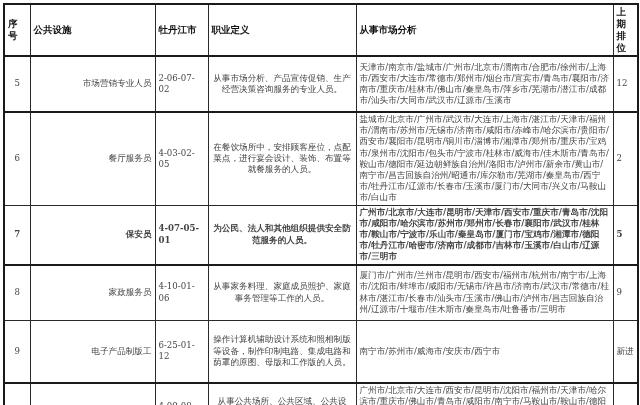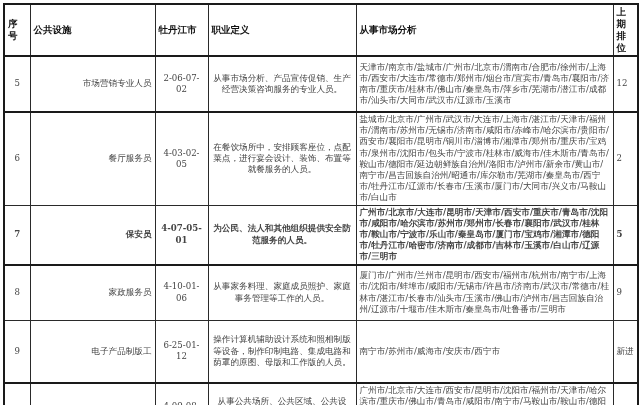--- a/index.html
+++ b/index.html
@@ -18,21 +18,21 @@
   }
   table.jobs th {
     font-family: "DejaVu Sans", "Liberation Sans", sans-serif;
     font-weight: bold; font-size: 9.5px; color: #111;
     text-align: left; height: 26px; line-height: 12px;
     border-bottom: 2px solid #1a1a1a;
   }
   table.jobs td { font-size: 8.6px; line-height: 11.2px; color: #444; }
   td.c-no { text-align: center; }
   td.c-name { text-align: right; }
-  td.c-code { text-align: center; font-size: 8.4px; margin-left: 36px; }
+  td.c-code { font-size: 8.4px; margin-left: 36px; }
   td.c-def { text-align: center; border-left: 2px solid #1a1a1a; }
   td.c-city { text-align: left; border-left: 2px solid #1a1a1a; word-break: break-all; font-size: 8.5px; line-height: 11px; }
   td.c-rank { text-align: left; }
   tr.r5 td { height: 52px; }
   tr.r6 td { height: 87px; }
   tr.r7 td { height: 45px; font-weight: bold; }
   tr.r8 td { height: 52px; }
   tr.r9 td { height: 59px; }
   tr.r10 td { height: 53px; }
   tr.r6 td, tr.r8 td, tr.r10 td { border-top: 2px solid #1a1a1a; }

